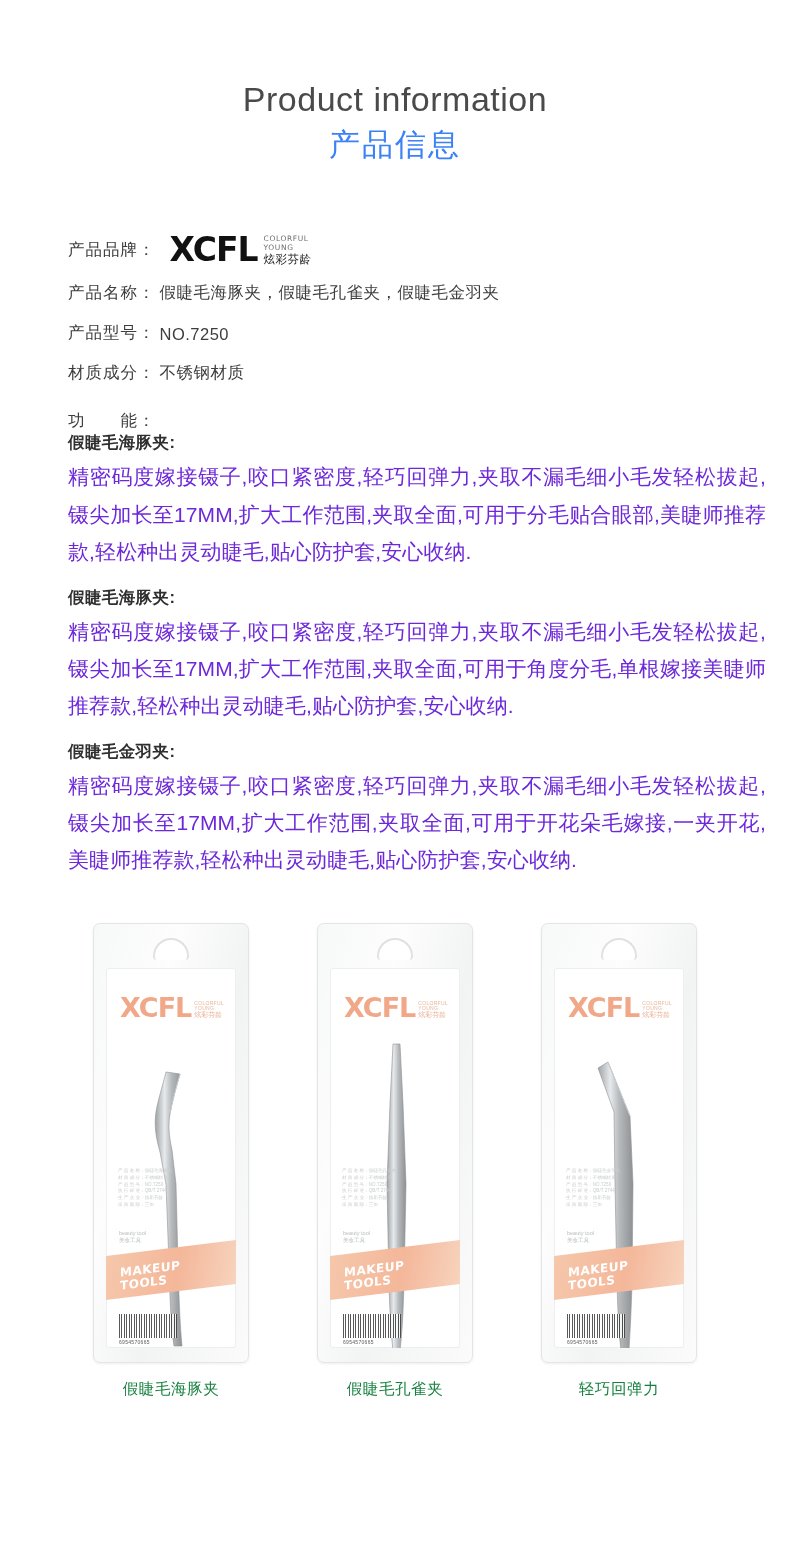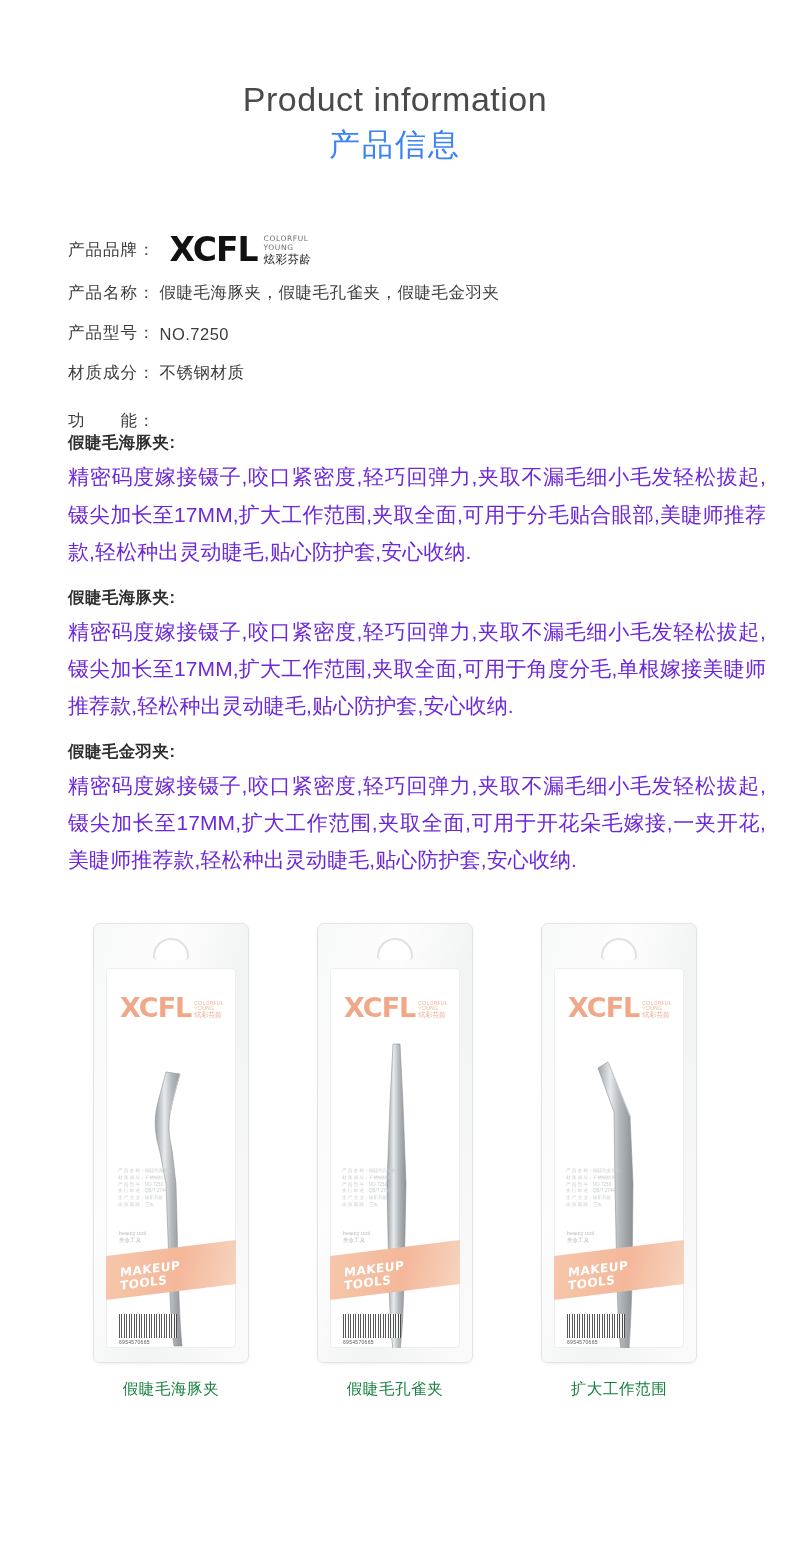--- a/index.html
+++ b/index.html
@@ -504,17 +504,17 @@
           <div class="side-cn">关于产品</div>
           <div class="banner"></div>
           <div class="banner-label">
             <div>MAKEUP</div>
             <div>TOOLS</div>
           </div>
           <div class="barcode"></div>
           <div class="barcode-num">6954570665</div>
         </div>
       </div>
-      <div class="caption">扩大工作范围</div>
+      <div class="caption">轻巧回弹力</div>
     </div>
 
   </div>
 </div>
 
 </body></html>

